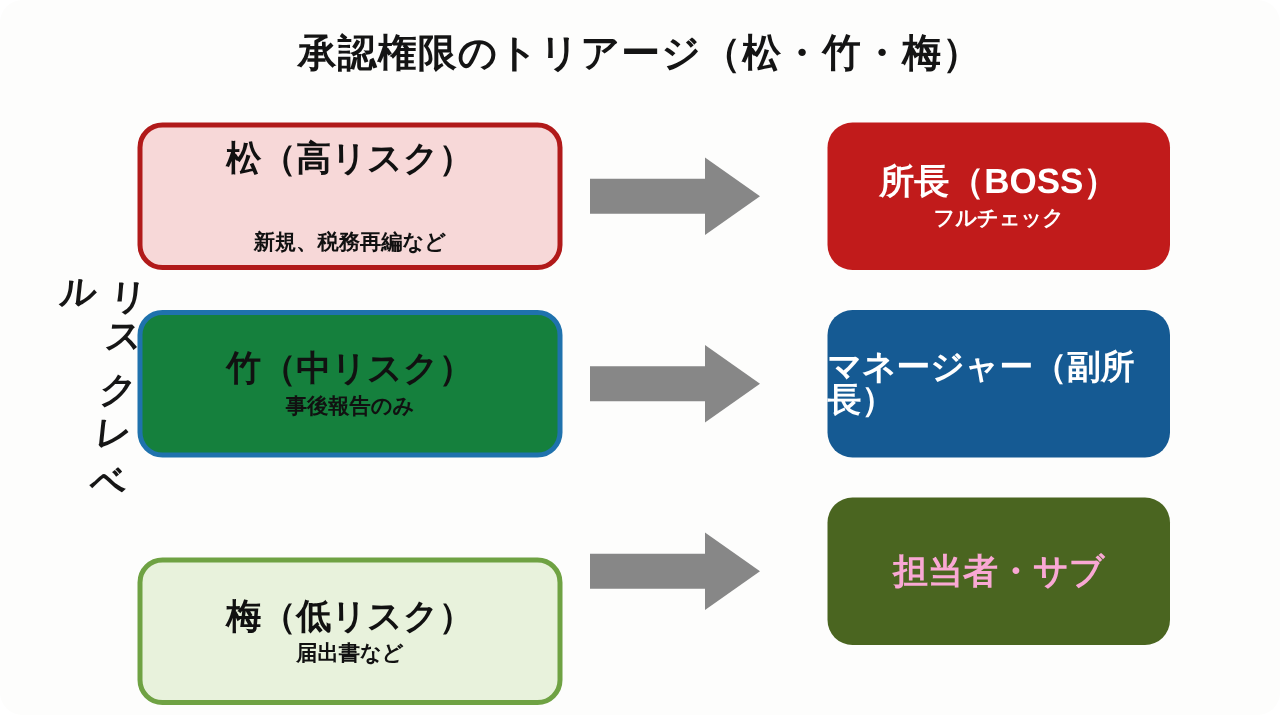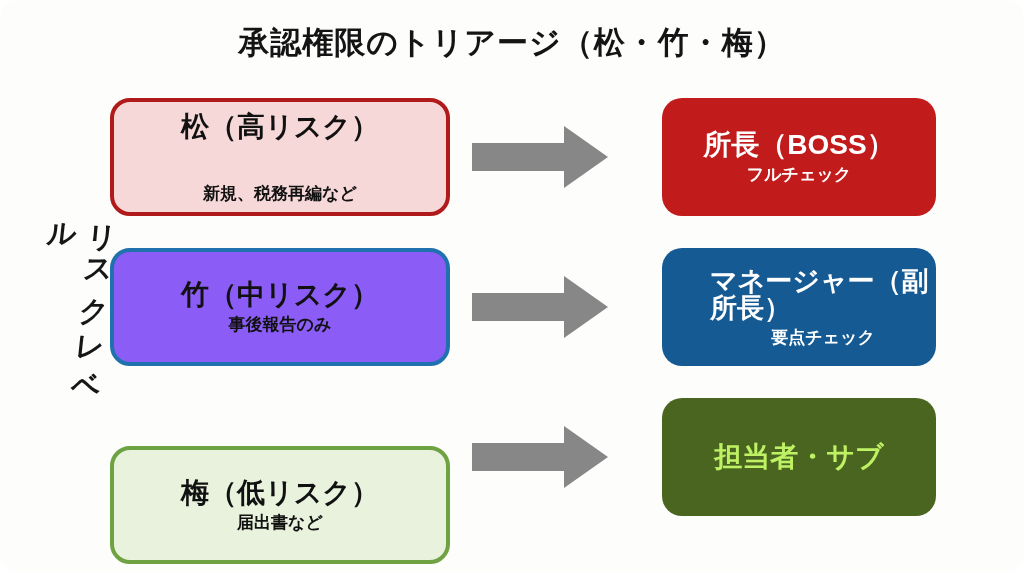--- a/index.html
+++ b/index.html
@@ -27,25 +27,25 @@
   .box{
     position:absolute;top:0;height:100%;border-radius:20px;
     display:flex;flex-direction:column;justify-content:center;align-items:center;
     box-sizing:border-box;gap:7px;
   }
   .box-risk{left:110px;width:340px;border:4px solid;}
   .box-approver{left:630px;width:274px;margin-left:32px;}
   .box-title{font-size:28px;font-weight:bold;line-height:1;}
   .box-subtitle{font-size:17px;font-weight:bold;line-height:1;}
   .risk-matsu{background:#f7d8d8;border-color:#b11a1a;gap:44px;}
-  .risk-take{background:#8b5cf6;border-color:#1f72ad;}
+  .risk-take{background:#15803d;border-color:#1f72ad;}
   .risk-ume{background:#e8f2dc;border-color:#6fa243;margin-top:48px;}
   .appr-matsu{background:#c11b1b;color:#ffffff;}
-  .appr-take{background:#155a93;color:#ffffff;padding-left:48px;}
-  .appr-ume{background:#4a6520;color:#bef264;}
+  .appr-take{background:#155a93;color:#ffffff;}
+  .appr-ume{background:#4a6520;color:#f9a8d4;}
   .appr-take .box-title{font-size:27px;}
   .arrow{
     position:absolute;left:472px;top:50%;transform:translateY(-50%);
     display:flex;align-items:center;
   }
   .arrow-shaft{width:92px;height:28px;background:#878787;}
   .arrow-head{
     width:0;height:0;
     border-top:31px solid transparent;border-bottom:31px solid transparent;
     border-left:44px solid #878787;
@@ -79,21 +79,20 @@
     <div class="box box-risk risk-take">
       <div class="box-title">竹（中リスク）</div>
       <div class="box-subtitle">事後報告のみ</div>
     </div>
     <div class="arrow">
       <div class="arrow-shaft"></div>
       <div class="arrow-head"></div>
     </div>
     <div class="box box-approver appr-take">
       <div class="box-title">マネージャー（副所長）</div>
-      <div class="box-subtitle">要点チェック</div>
     </div>
   </div>
 
   <div class="row row-3">
     <div class="box box-risk risk-ume">
       <div class="box-title">梅（低リスク）</div>
       <div class="box-subtitle">届出書など</div>
     </div>
     <div class="arrow">
       <div class="arrow-shaft"></div>

